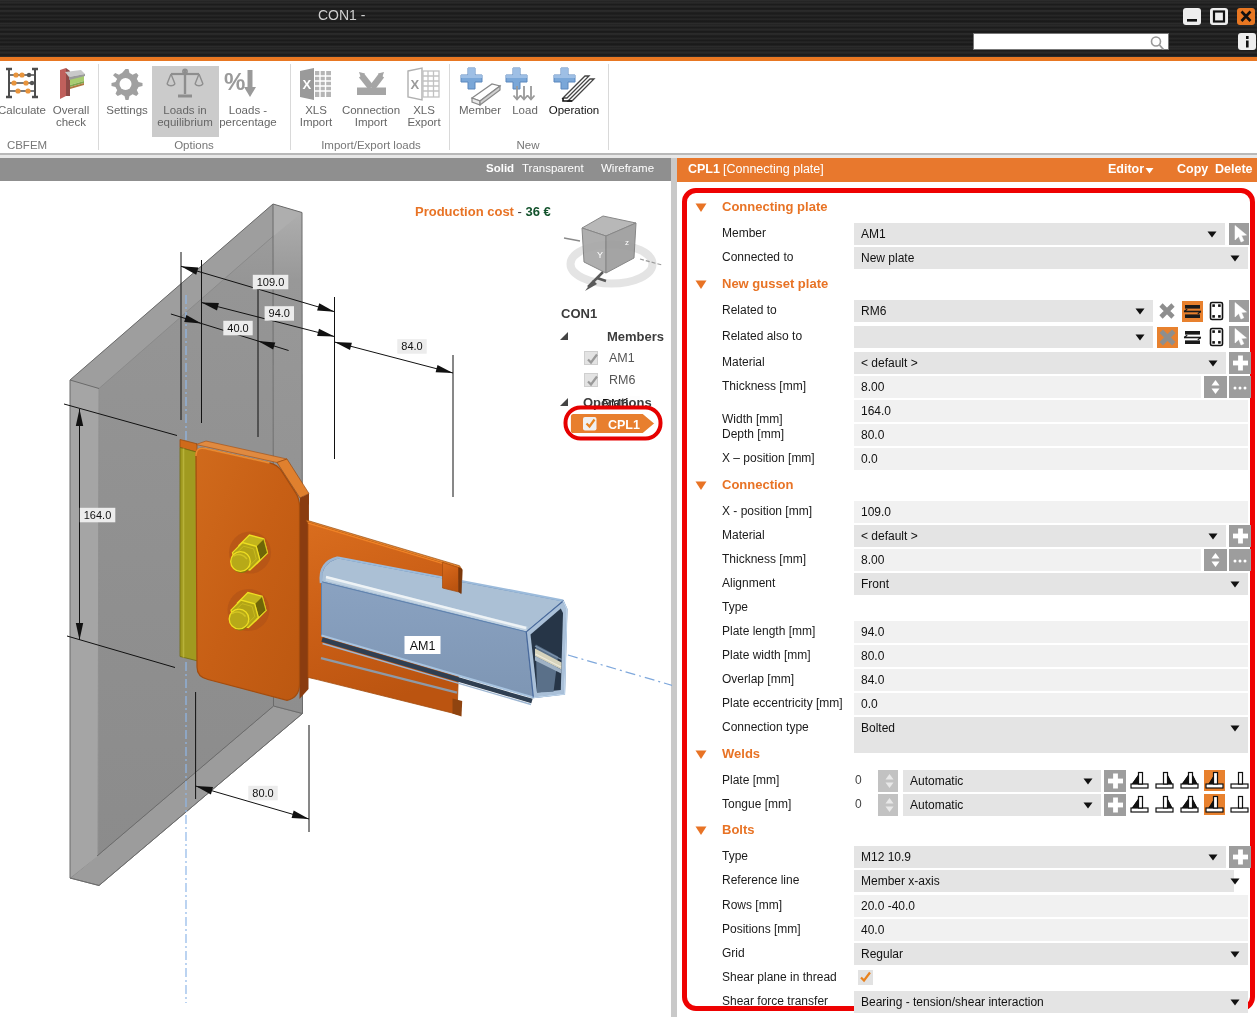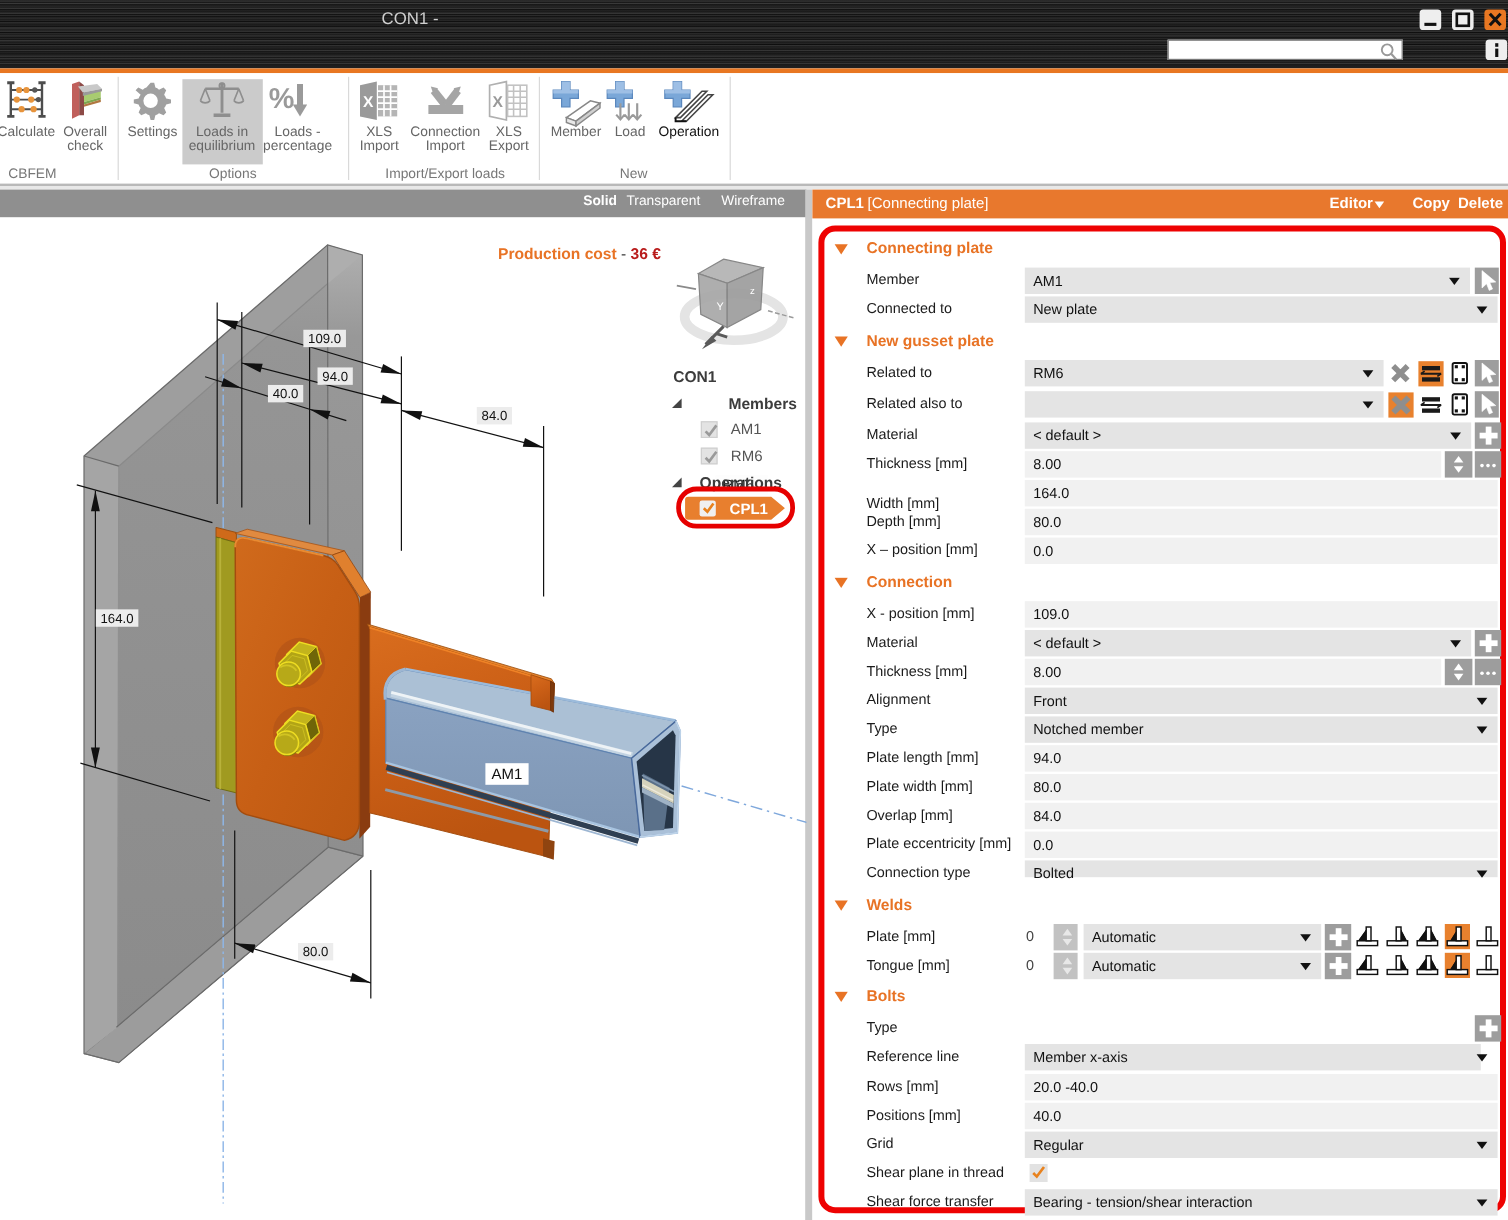--- a/index.html
+++ b/index.html
@@ -371,21 +371,21 @@
 <polygon points="606,236 636,223 634,258 606,273" fill="#9d9d9d"></polygon>
 </g>
 <text x="597" y="258" font-size="9" fill="#fff" font-family="Liberation Sans">Y</text>
 <text x="625" y="245" font-size="8" fill="#fff" font-family="Liberation Sans">z</text>
 <path d="M580,241 L564,238" stroke="#8a8a8a" stroke-width="1.5"></path>
 <path d="M640,259 L662,265" stroke="#9a9a9a" stroke-width="1.2" stroke-dasharray="4 2"></path>
 <path d="M603,272 L588,287 M597,278 L606,281" stroke="#5a5a5a" stroke-width="2.5"></path>
 <polygon points="585,291 593,280 597,284" fill="#5a5a5a"></polygon>
 </g>
 </svg>
-<div class="abs" style="left:415px;top:204px;font-size:13px;font-weight:bold;color:#e87325;">Production cost <span style="color:#333;font-weight:normal;"> - </span><span style="color:#b91c1c;">36 €</span></div>
+<div class="abs" style="left:415px;top:204px;font-size:13px;font-weight:bold;color:#e87325;">Production cost <span style="color:#333;font-weight:normal;"> - </span><span style="color:#14532d;">36 €</span></div>
 <div class="abs" id="panel"></div>
 <div class="abs" style="left:682px;top:188px;width:573px;height:823px;border:5px solid #ee0202;border-radius:14px;"></div>
 <div class="abs" id="panelhead">
       <span style="position:absolute;left:11px;top:4px;font-weight:bold;">CPL1</span>
       <span style="position:absolute;left:46px;top:4px;">[Connecting plate]</span>
       <span style="position:absolute;left:431px;top:4px;font-weight:bold;">Editor</span>
       <svg style="position:absolute;left:468px;top:9px" width="9" height="7">
         <polygon points="0.5,1 8.5,1 4.5,6.5" fill="#fff"></polygon>
       </svg>
       <span style="position:absolute;left:500px;top:4px;font-weight:bold;">Copy</span>
@@ -537,44 +537,38 @@
         <circle cx="16" cy="12" r="1.5" fill="#fff"></circle>
       </svg></div>
 <div class="abs rowlabel" style="left:722px;top:576px;">Alignment</div>
 <div class="abs field" style="left:854px;top:573px;width:394px;height:22px;">
       <span style="position:absolute;left:7px;top:4px;">Front</span>
       <svg class="abs" style="left:376px;top:8px" width="10" height="7">
         <polygon points="0.5,0.5 9.5,0.5 5,6.5" fill="#111"></polygon>
       </svg>
     </div>
 <div class="abs rowlabel" style="left:722px;top:600px;">Type</div>
-<div class="abs field" style="left:854px;top:597px;width:394px;height:22px;">
-      <span style="position:absolute;left:7px;top:4px;">Notched member</span>
-      <svg class="abs" style="left:376px;top:8px" width="10" height="7">
-        <polygon points="0.5,0.5 9.5,0.5 5,6.5" fill="#111"></polygon>
-      </svg>
-    </div>
 <div class="abs rowlabel" style="left:722px;top:624px;">Plate length [mm]</div>
 <div class="abs fieldlight" style="left:854px;top:621px;width:394px;height:22px;">
       <span style="position:absolute;left:7px;top:4px;">94.0</span>
     </div>
 <div class="abs rowlabel" style="left:722px;top:648px;">Plate width [mm]</div>
 <div class="abs fieldlight" style="left:854px;top:645px;width:394px;height:22px;">
       <span style="position:absolute;left:7px;top:4px;">80.0</span>
     </div>
 <div class="abs rowlabel" style="left:722px;top:672px;">Overlap [mm]</div>
 <div class="abs fieldlight" style="left:854px;top:669px;width:394px;height:22px;">
       <span style="position:absolute;left:7px;top:4px;">84.0</span>
     </div>
 <div class="abs rowlabel" style="left:722px;top:696px;">Plate eccentricity [mm]</div>
 <div class="abs fieldlight" style="left:854px;top:693px;width:394px;height:22px;">
       <span style="position:absolute;left:7px;top:4px;">0.0</span>
     </div>
 <div class="abs rowlabel" style="left:722px;top:720px;">Connection type</div>
-<div class="abs field" style="left:854px;top:717px;width:394px;height:14px;">
+<div class="abs field" style="left:854px;top:717px;width:394px;height:36px;">
       <span style="position:absolute;left:7px;top:4px;">Bolted</span>
       <svg class="abs" style="left:376px;top:8px" width="10" height="7">
         <polygon points="0.5,0.5 9.5,0.5 5,6.5" fill="#111"></polygon>
       </svg>
     </div>
 <svg class="abs" style="left:695px;top:750px" width="12" height="10">
       <polygon points="0.5,0.5 11.5,0.5 6,9" fill="#e87325"></polygon>
     </svg>
     <div class="abs sechead" style="left:722px;top:746px;">Welds</div>
 <div class="abs rowlabel" style="left:722px;top:773px;">Plate [mm]</div>
@@ -667,20 +661,26 @@
       </svg></div>
 <div class="abs" style="left:1229px;top:794px;width:21px;height:21px;"><svg width="21" height="20" viewBox="0 0 21 20">
         <rect x="2" y="14" width="17" height="4" fill="#fff" stroke="#111" stroke-width="1.2"></rect>
         <rect x="9.5" y="2.5" width="4" height="11.5" fill="#fff" stroke="#111" stroke-width="1.2"></rect>
       </svg></div>
 <svg class="abs" style="left:695px;top:826px" width="12" height="10">
       <polygon points="0.5,0.5 11.5,0.5 6,9" fill="#e87325"></polygon>
     </svg>
     <div class="abs sechead" style="left:722px;top:822px;">Bolts</div>
 <div class="abs rowlabel" style="left:722px;top:849px;">Type</div>
+<div class="abs field" style="left:854px;top:846px;width:372px;height:22px;">
+      <span style="position:absolute;left:7px;top:4px;">M12 10.9</span>
+      <svg class="abs" style="left:354px;top:8px" width="10" height="7">
+        <polygon points="0.5,0.5 9.5,0.5 5,6.5" fill="#111"></polygon>
+      </svg>
+    </div>
 <div class="abs" style="left:1229px;top:846px;width:22px;height:22px;background:#9d9d9d;"><svg width="23" height="22">
         <rect x="4" y="8.6" width="15" height="4.8" fill="#fff"></rect>
         <rect x="9.1" y="3.5" width="4.8" height="15" fill="#fff"></rect>
       </svg></div>
 <div class="abs rowlabel" style="left:722px;top:873px;">Reference line</div>
 <div class="abs field" style="left:854px;top:870px;width:380px;height:22px;">
       <span style="position:absolute;left:7px;top:4px;">Member x-axis</span>
       <svg class="abs" style="left:376px;top:8px" width="10" height="7">
         <polygon points="0.5,0.5 9.5,0.5 5,6.5" fill="#111"></polygon>
       </svg>

